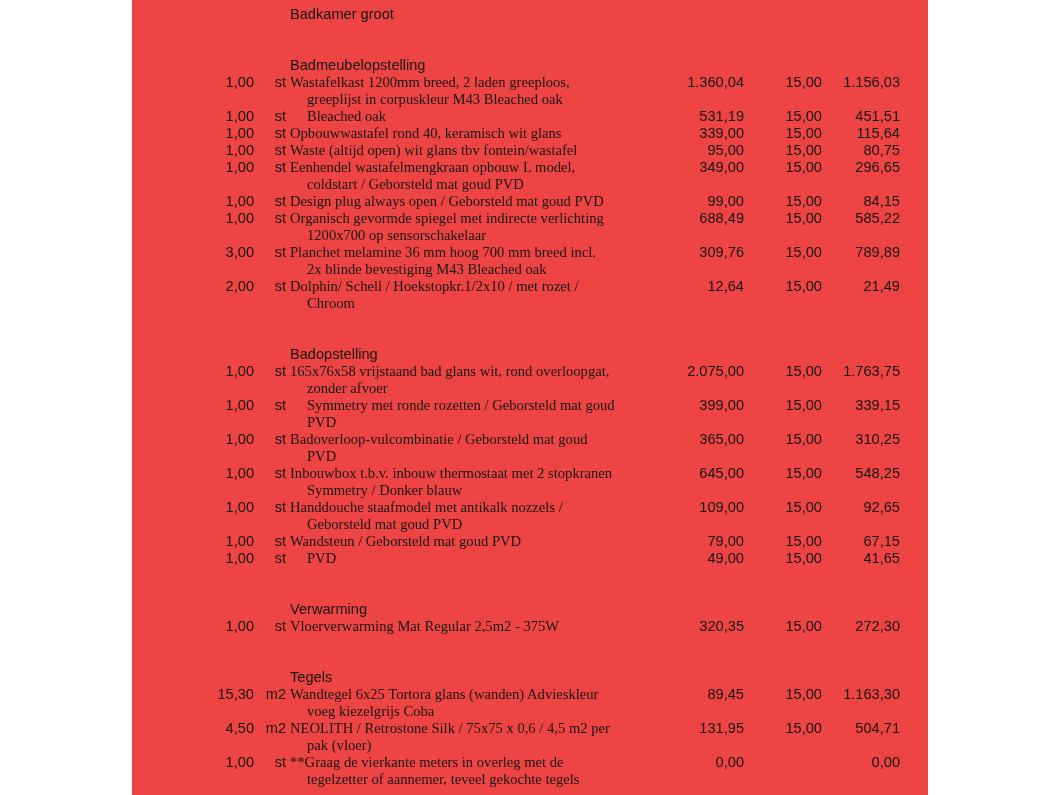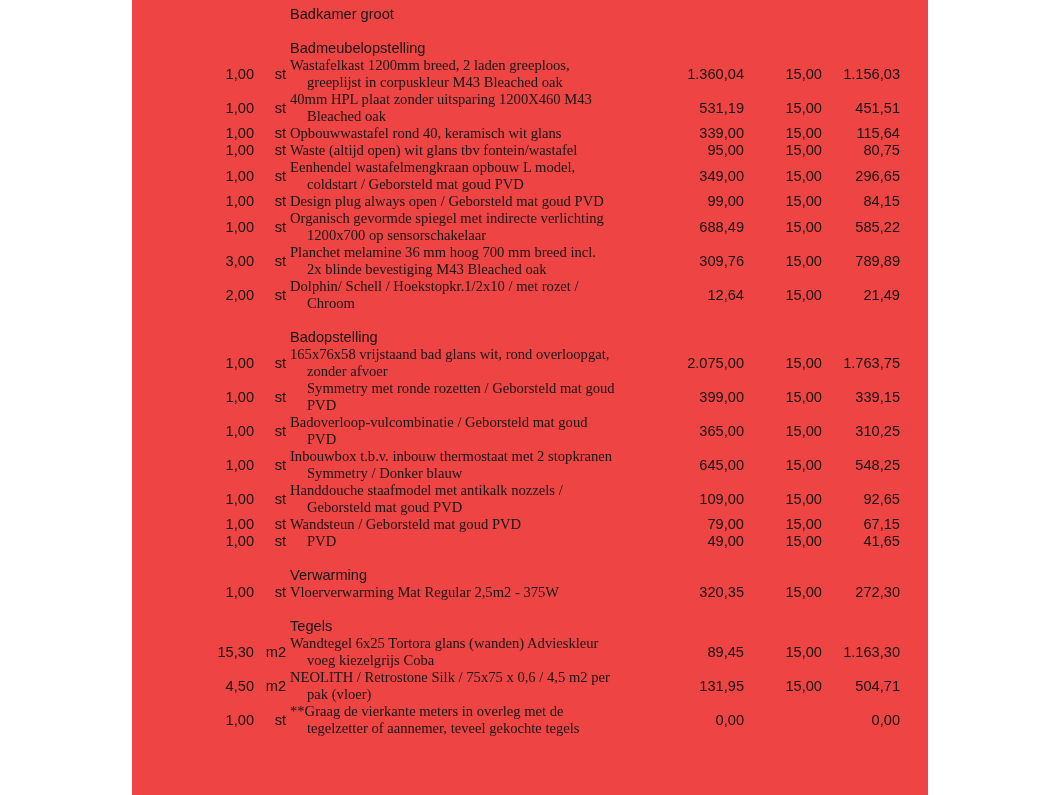--- a/index.html
+++ b/index.html
@@ -30,30 +30,30 @@
       width: 796px;
       font-size: 14.6px;
       line-height: 17px;
     }
     .title {
       position: relative;
       padding-left: 158px;
       height: 17px;
     }
     .section {
-      margin-top: 17px;
+      margin-top: 34px;
     }
     .section-title {
       padding-left: 158px;
       height: 17px;
     }
     .row {
       position: relative;
       display: flex;
-      align-items: center;
+      align-items: flex-start;
     }
     .qty {
       width: 122px;
       text-align: right;
       flex: 0 0 auto;
     }
     .unit {
       width: 32px;
       text-align: right;
       flex: 0 0 auto;
@@ -104,21 +104,20 @@
               <span class="line cont">greeplijst in corpuskleur M43 Bleached oak</span>
             </div>
             <div class="price">1.360,04</div>
             <div class="disc">15,00</div>
             <div class="total">1.156,03</div>
           </div>
           <div class="row">
             <div class="qty">1,00</div>
             <div class="unit">st</div>
             <div class="desc">
-              <span class="line">40mm HPL plaat zonder uitsparing 1200X460 M43</span>
               <span class="line cont">Bleached oak</span>
             </div>
             <div class="price">531,19</div>
             <div class="disc">15,00</div>
             <div class="total">451,51</div>
           </div>
           <div class="row">
             <div class="qty">1,00</div>
             <div class="unit">st</div>
             <div class="desc">

